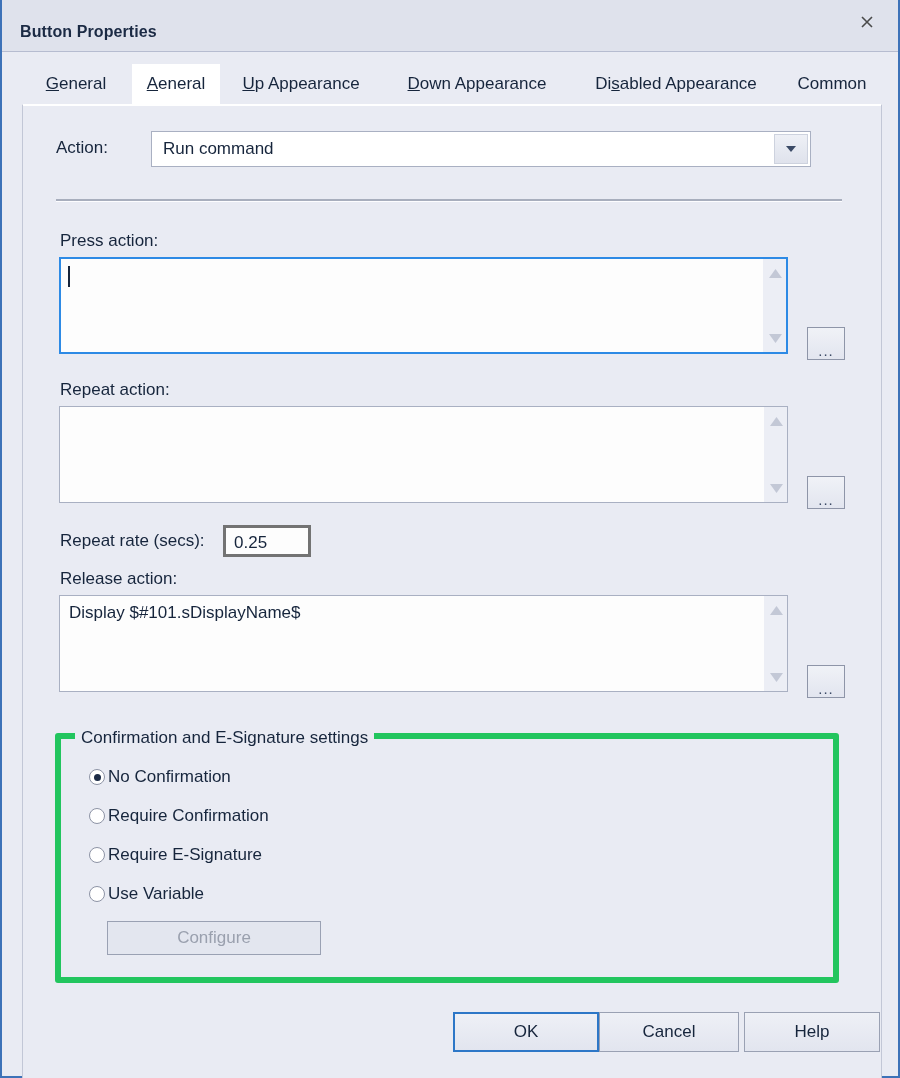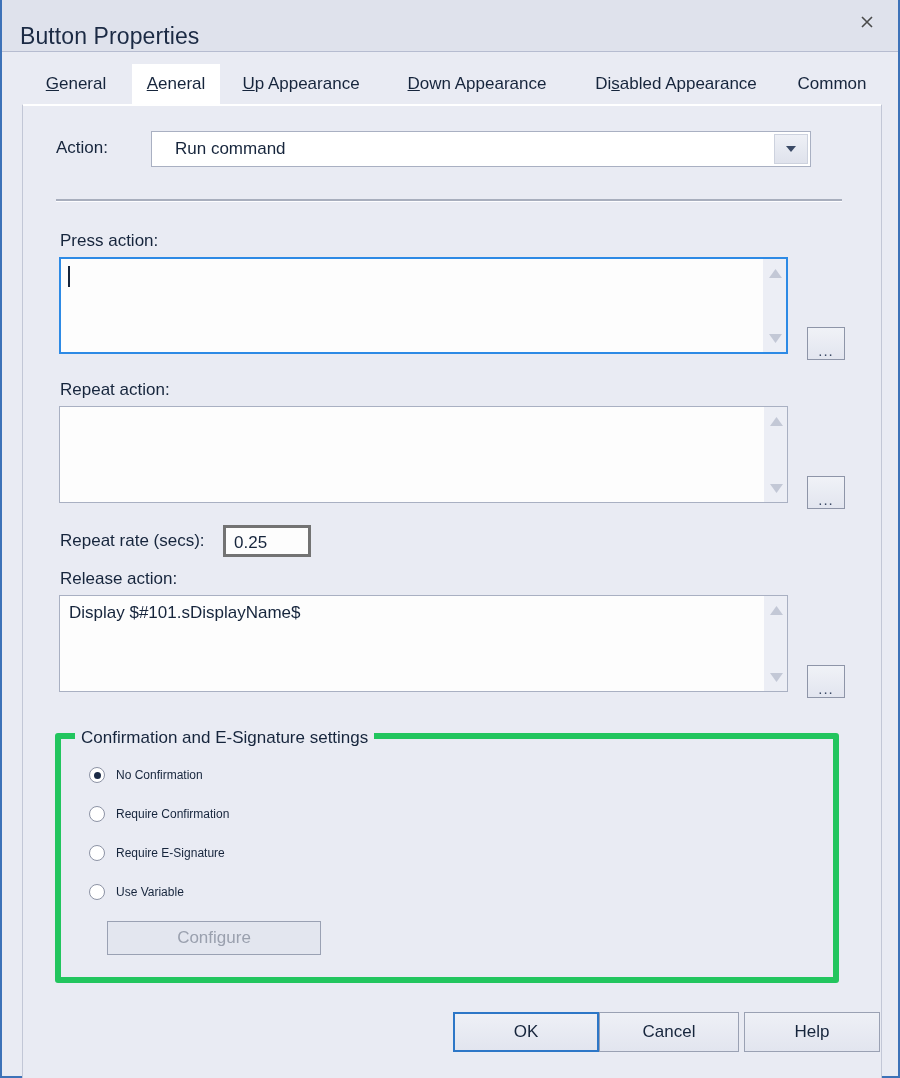--- a/index.html
+++ b/index.html
@@ -34,23 +34,23 @@
     width: 896px;
     height: 52px;
     background: #dfe2ec;
     border-bottom: 1px solid #b6bcd0;
     box-sizing: border-box;
   }
   #title-text {
     position: absolute;
     left: 18px;
     top: 23px;
-    font-size: 23px;
+    font-size: 16px;
     color: #1b2a44;
-    font-weight: normal;
+    font-weight: bold;
     letter-spacing: 0.1px;
   }
   #close-btn {
     position: absolute;
     right: 10px;
     top: 6px;
     width: 42px;
     height: 32px;
     display: flex;
     align-items: center;
@@ -119,21 +119,20 @@
     border: 1px solid #a9b0c2;
     box-sizing: border-box;
     cursor: pointer;
   }
   #action-combo-value {
     position: absolute;
     left: 11px;
     top: 7px;
     font-size: 17px;
     color: #16253c;
-    margin-left: 12px;
   }
   #action-combo-arrow {
     position: absolute;
     right: 2px;
     top: 2px;
     width: 34px;
     height: 30px;
     background: linear-gradient(#eef0f6, #dfe2ec);
     border: 1px solid #cdd2de;
     box-sizing: border-box;
@@ -288,22 +287,22 @@
     content: "";
     position: absolute;
     left: 3.5px;
     top: 3.5px;
     width: 7px;
     height: 7px;
     border-radius: 50%;
     background: #1c2b46;
   }
   .radio-label {
-    margin-left: 11px;
-    font-size: 12px;
+    margin-left: 3px;
+    font-size: 17px;
     color: #16253c;
     white-space: nowrap;
   }
   #configure-btn {
     position: absolute;
     left: 46px;
     top: 182px;
     width: 214px;
     height: 34px;
     background: #e3e6ef;

